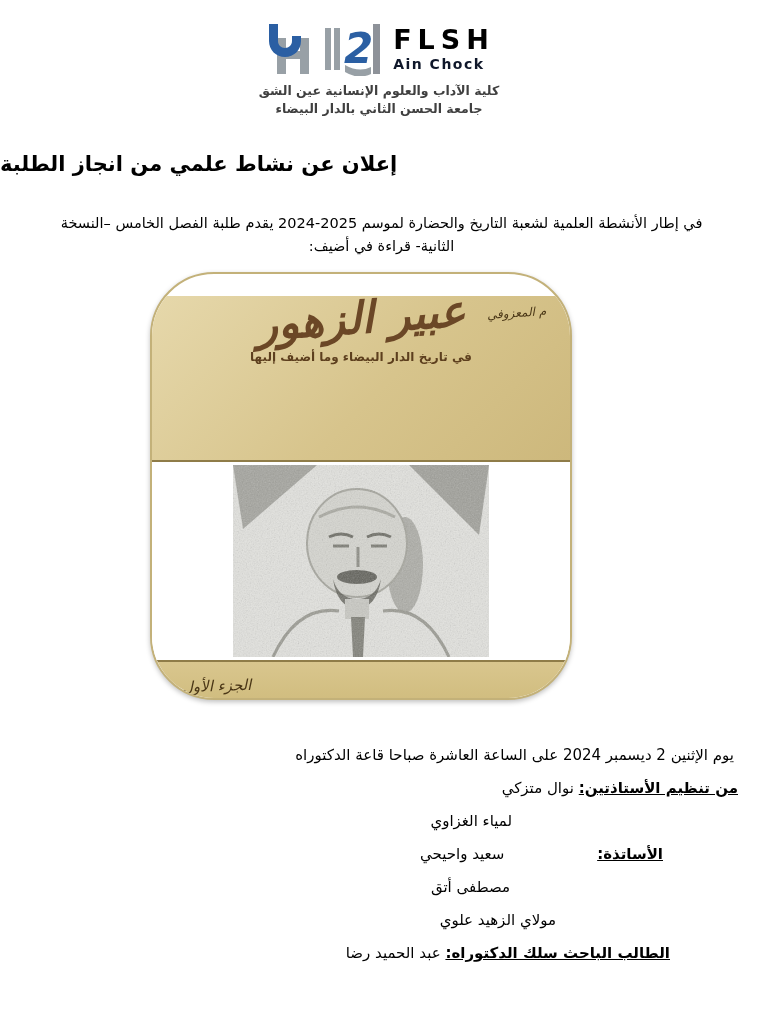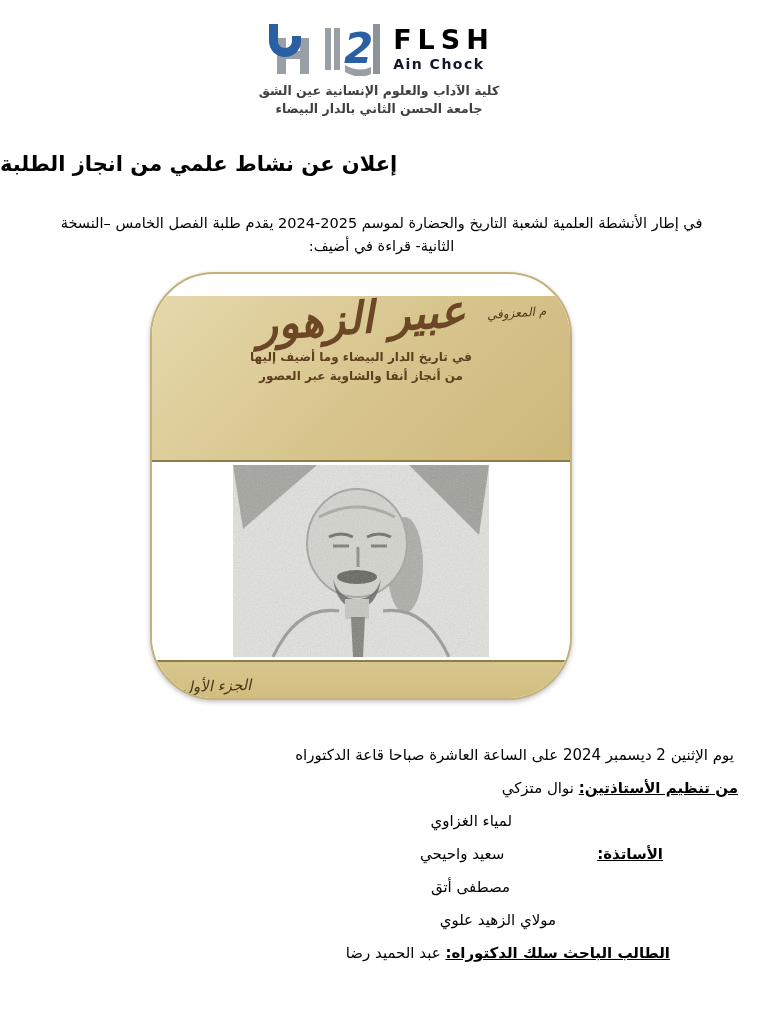--- a/index.html
+++ b/index.html
@@ -88,21 +88,20 @@
     <div>في إطار الأنشطة العلمية لشعبة التاريخ والحضارة لموسم 2025-2024 يقدم طلبة الفصل الخامس –النسخة</div>
     <div>الثانية- قراءة في أضيف:</div>
   </div>
 
   <div class="cover">
     <div class="cover-top">
       <div class="cover-author" dir="rtl">م المعزوفي</div>
       <div class="cover-title" dir="rtl">عبير الزهور</div>
       <div class="cover-sub" dir="rtl">
         <div>في تاريخ الدار البيضاء وما أضيف إليها</div>
-        <div>من أنجاز أنفا والشاوية عبر العصور</div>
       </div>
     </div>
     <div class="cover-mid">
       <svg width="256" height="192" viewBox="0 0 256 192">
         <defs>
           <filter id="grain" x="0" y="0" width="100%" height="100%">
             <feTurbulence type="fractalNoise" baseFrequency="0.75" numOctaves="2" stitchTiles="stitch"></feTurbulence>
             <feColorMatrix type="saturate" values="0"></feColorMatrix>
           </filter>
         </defs>

